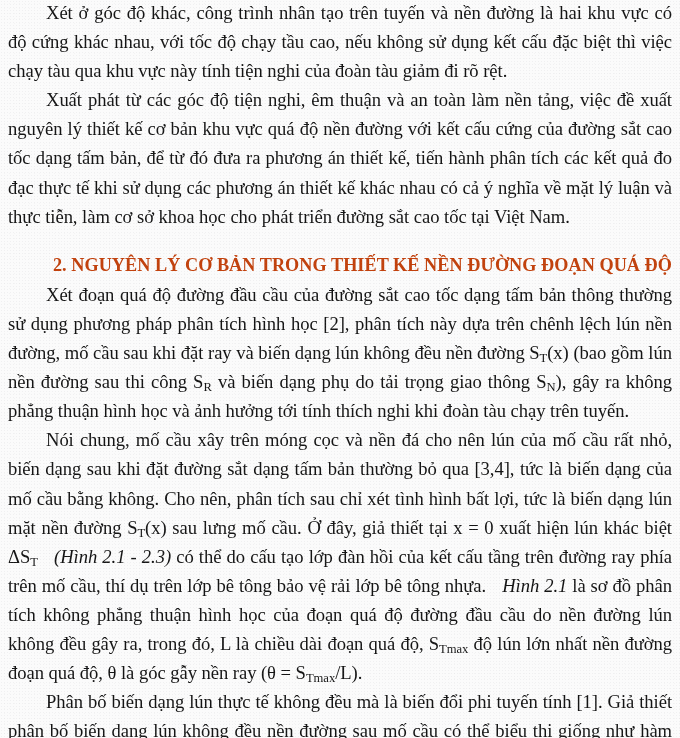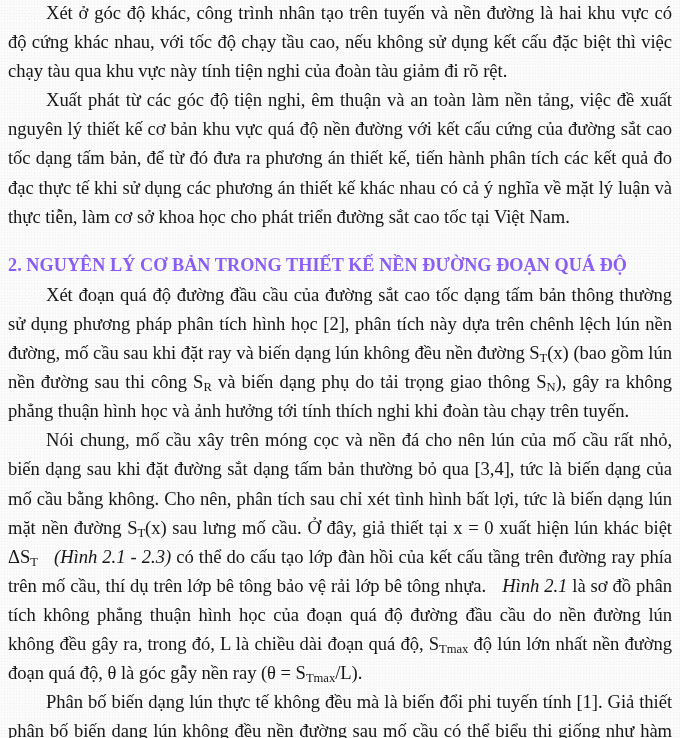--- a/index.html
+++ b/index.html
@@ -54,23 +54,23 @@
     word-spacing: 0px;
     color: #141414;
   }
   h2.section-heading {
     margin: 0;
     padding: 0;
     font-size: 18.2px;
     line-height: 29.1px;
     font-weight: bold;
     letter-spacing: 0.05px;
-    text-align: left;
+    text-align: right;
     white-space: nowrap;
-    color: #8b5cf6;
+    color: #c2410c;
   }
   .gap-before-heading { height: 20px; }
   .gap-after-heading { height: 0px; }
   sub {
     font-size: 0.68em;
     line-height: 0;
     vertical-align: -0.22em;
   }
   i, .ital { font-style: italic; margin-left: 11px; }
 </style>

